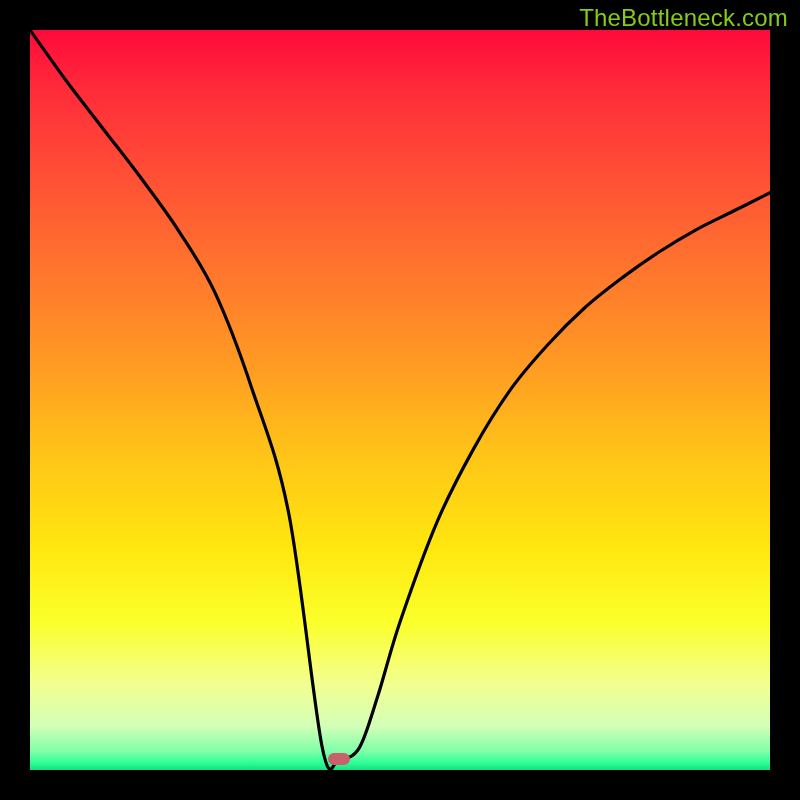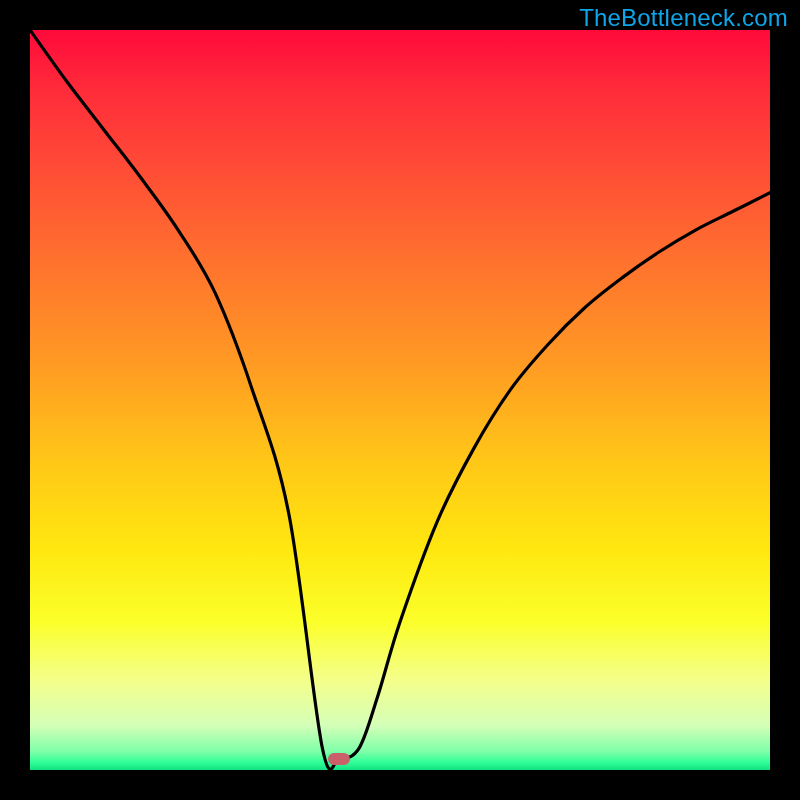--- a/index.html
+++ b/index.html
@@ -39,21 +39,21 @@
       #d4ffb8 94%,
       #7effa8 97.5%,
       #2fff97 99%,
       #14e082 100%
     );
   }
   .watermark {
     position: absolute;
     top: 4px;
     right: 12px;
-    color: #0ea5e9;
+    color: #84cc16;
     font-size: 24px;
     font-weight: 500;
     letter-spacing: 0.2px;
     user-select: none;
   }
   svg.curve {
     position: absolute;
     left: 0;
     top: 0;
     width: 740px;

